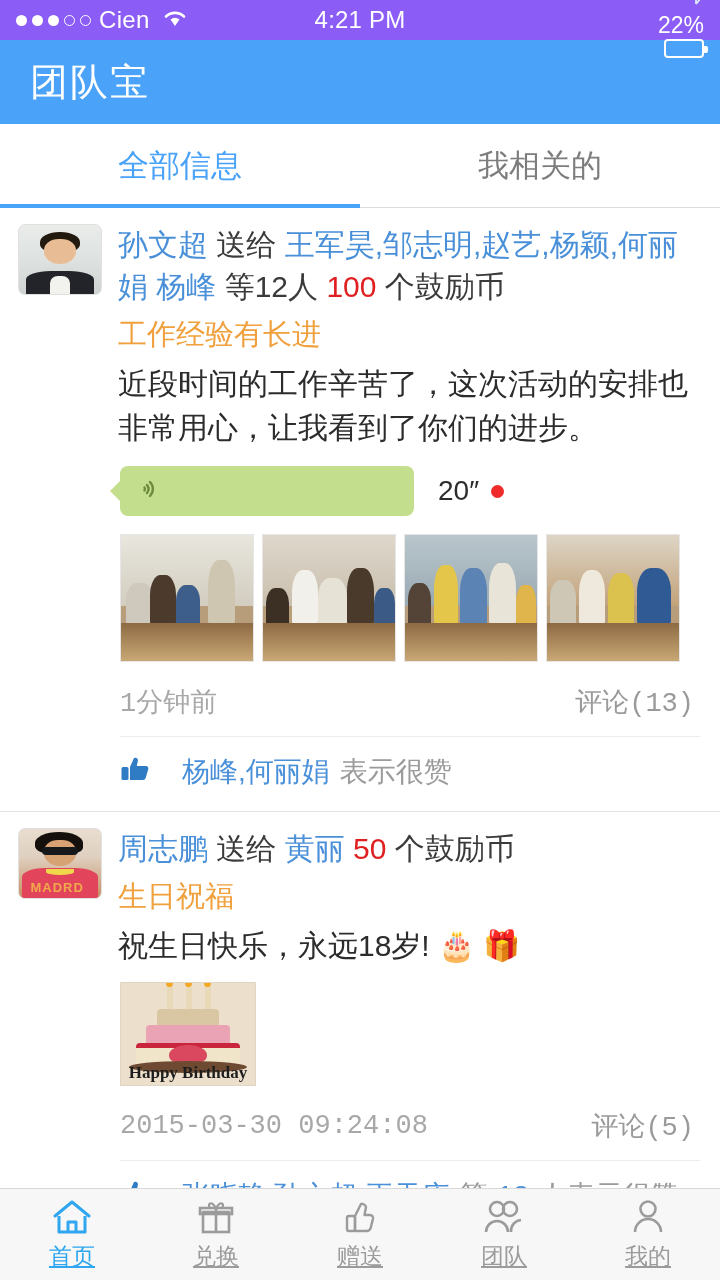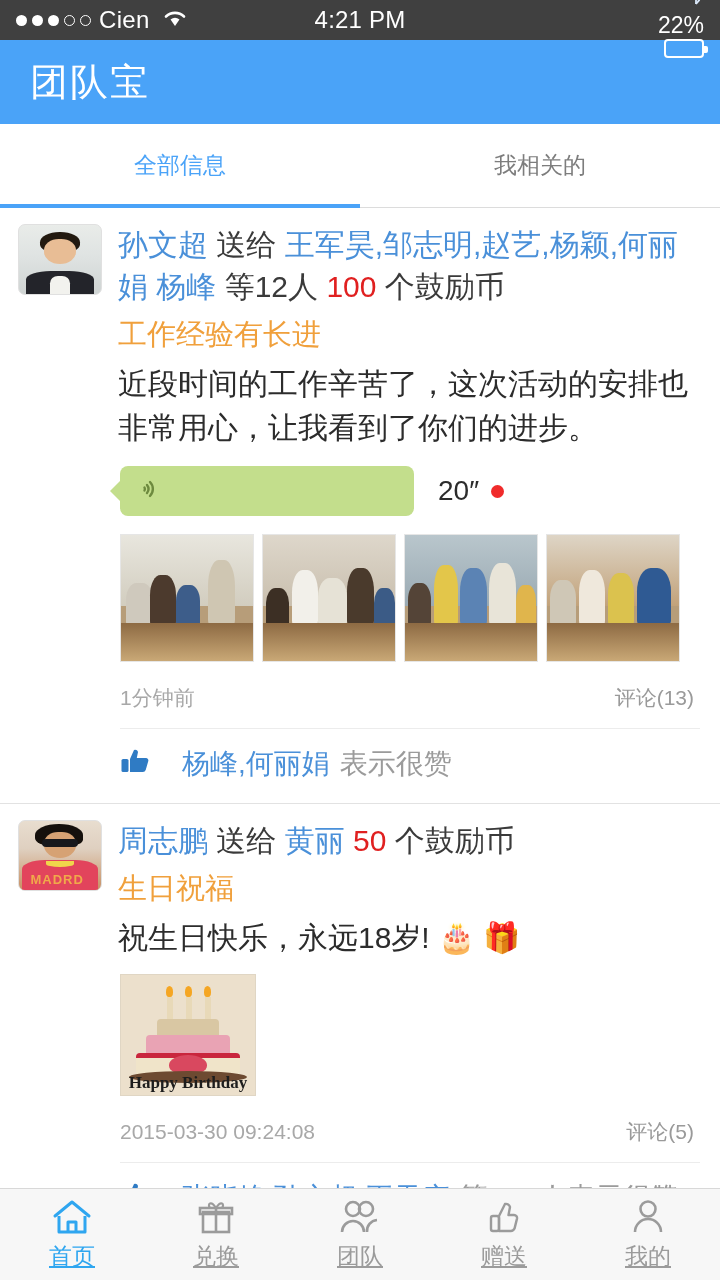--- a/index.html
+++ b/index.html
@@ -6,21 +6,21 @@
   html, body {
     width: 720px; height: 1280px;
     font-family: "Liberation Sans", "DejaVu Sans", sans-serif;
     background: #ffffff;
     overflow: hidden;
   }
   #app { width: 720px; height: 1280px; position: relative; background: #f2f2f2; }
 
   
   .statusbar {
-    height: 40px; background: #404040; color: #ffffff;
+    height: 40px; background: #8b5cf6; color: #ffffff;
     display: flex; align-items: center; padding: 0 16px;
     font-size: 23px; position: relative;
   }
   .sb-left { display: flex; align-items: center; gap: 8px; }
   .dots { display: flex; align-items: center; gap: 5px; }
   .dot { width: 11px; height: 11px; border-radius: 50%; background: #ffffff; }
   .dot.hollow { background: transparent; border: 1.6px solid #ffffff; width: 11px; height: 11px; }
   .carrier { font-size: 24px; letter-spacing: .3px; }
   .wifi { margin-left: 4px; }
   .sb-center {
@@ -49,21 +49,21 @@
   }
   .nav-title { color: #ffffff; font-size: 38px; letter-spacing: 2px; }
 
   
   .tabs {
     height: 84px; background: #ffffff; display: flex;
     border-bottom: 1px solid #dcdcdc;
   }
   .tab {
     flex: 1; display: flex; align-items: center; justify-content: center;
-    font-size: 23px; color: #7d7d7d; position: relative;
+    font-size: 31px; color: #7d7d7d; position: relative;
   }
   .tab.active { color: #4aa3f8; }
   .tab.active::after {
     content: ""; position: absolute; left: 0; right: 0; bottom: -1px;
     height: 4px; background: #4aa3f8;
   }
 
   
   .feed { background: #ffffff; height: 1280px; }
   .post { background: #ffffff; padding: 16px 0 14px 0; position: relative; }
@@ -167,21 +167,21 @@
   .t3 .w5 { left:84%; width:15%; height:32%; background:#e0b54c; }
 
   .t4 .sky { background: linear-gradient(180deg,#ded5c6,#c2a27a); }
   .t4 .w1 { left:2%; width:20%; height:36%; background:#cfc7b6; }
   .t4 .w2 { left:24%; width:20%; height:44%; background:#efe8dc; }
   .t4 .w3 { left:46%; width:20%; height:42%; background:#dbc24e; }
   .t4 .w4 { left:68%; width:26%; height:46%; background:#2f5a93; }
 
   
   .bday {
-    margin: 14px 12px 0 120px; width: 136px; height: 122px;
+    margin: 14px 12px 0 120px; width: 136px; height: 104px;
     background: #ece0cc; border: 1px solid #e0d6c4; position: relative;
     overflow: hidden;
   }
   .bday .layer { position: absolute; left: 50%; transform: translateX(-50%); }
   .bday .l1 { bottom: 56px; width: 62px; height: 20px; background: #d9c7a3;
               border-radius: 4px; }
   .bday .l2 { bottom: 38px; width: 84px; height: 22px; background: #e9a3b4;
               border-radius: 4px; }
   .bday .l3 { bottom: 20px; width: 104px; height: 22px; background: #f0e4c9;
               border-radius: 4px; border-top: 5px solid #c9263d; }
@@ -197,21 +197,21 @@
   .bday .f1 { left: 45px; } .bday .f2 { left: 64px; } .bday .f3 { left: 83px; }
   .bday .caption {
     position: absolute; bottom: 2px; left: 0; right: 0; text-align: center;
     font-size: 17px; color: #1d1d1d; font-weight: bold;
     font-family: "Liberation Serif", serif;
   }
 
   
   .meta {
     display: flex; align-items: center; justify-content: space-between;
-    padding: 22px 26px 0 120px; font-size: 21px; color: #a8a8a8;
+    padding: 22px 26px 0 120px; font-size: 27px; color: #a8a8a8; font-family: Liberation Mono, monospace;
   }
   .comments { color: #9a9a9a; }
   .divider-soft { height: 1px; background: #ececec; margin: 16px 20px 0 120px; }
   .likes {
     display: flex; align-items: center; padding: 16px 26px 6px 120px;
     font-size: 28px; color: #9b9b9b; gap: 10px;
   }
   .like-names { color: #4a90d9; margin-left: 20px; }
   .like-num { color: #4a90d9; }
 
@@ -451,43 +451,43 @@
           <rect x="5" y="10" width="32" height="6" stroke="#9b9b9b" stroke-width="2.6" fill="none"></rect>
           <line x1="21" y1="10" x2="21" y2="34" stroke="#9b9b9b" stroke-width="2.6"></line>
           <path d="M21 10 C16 2 12 6 15 10 M21 10 C26 2 30 6 27 10" stroke="#9b9b9b" stroke-width="2.2" fill="none"></path>
         </svg>
       </span>
       <span>兑换</span>
     </div>
 
     <div class="tb-item">
       <span class="tb-icon">
+        <svg width="42" height="38" viewBox="0 0 42 38">
+          <path d="M16 18 L22 6 a4 4 0 0 1 5 3 l-1.5 8 H31 a3 3 0 0 1 3 3.6 l-2.5 10 a4 4 0 0 1 -3.8 2.4 H16 Z" stroke="#9b9b9b" stroke-width="2.4" fill="none" stroke-linejoin="round"></path>
+          <rect x="8" y="18" width="8" height="15" rx="2" stroke="#9b9b9b" stroke-width="2.4" fill="none"></rect>
+        </svg>
+      </span>
+      <span>赠送</span>
+    </div>
+
+    <div class="tb-item">
+      <span class="tb-icon">
         <svg width="46" height="38" viewBox="0 0 46 38">
           <circle cx="16" cy="11" r="7" stroke="#9b9b9b" stroke-width="2.6" fill="none"></circle>
           <circle cx="29" cy="11" r="7" stroke="#9b9b9b" stroke-width="2.6" fill="none"></circle>
           <path d="M5 34 a11 11 0 0 1 22 0" stroke="#9b9b9b" stroke-width="2.6" fill="none"></path>
           <path d="M30 34 a11 11 0 0 1 10 -12" stroke="#9b9b9b" stroke-width="2.6" fill="none"></path>
         </svg>
       </span>
       <span>团队</span>
     </div>
 
     <div class="tb-item">
       <span class="tb-icon">
         <svg width="42" height="38" viewBox="0 0 42 38">
-          <path d="M16 18 L22 6 a4 4 0 0 1 5 3 l-1.5 8 H31 a3 3 0 0 1 3 3.6 l-2.5 10 a4 4 0 0 1 -3.8 2.4 H16 Z" stroke="#9b9b9b" stroke-width="2.4" fill="none" stroke-linejoin="round"></path>
-          <rect x="8" y="18" width="8" height="15" rx="2" stroke="#9b9b9b" stroke-width="2.4" fill="none"></rect>
-        </svg>
-      </span>
-      <span>赠送</span>
-    </div>
-
-    <div class="tb-item">
-      <span class="tb-icon">
-        <svg width="42" height="38" viewBox="0 0 42 38">
           <circle cx="21" cy="11" r="7.5" stroke="#9b9b9b" stroke-width="2.6" fill="none"></circle>
           <path d="M8 34 a13 13 0 0 1 26 0" stroke="#9b9b9b" stroke-width="2.6" fill="none"></path>
         </svg>
       </span>
       <span>我的</span>
     </div>
 
   </div>
 </div>
 

